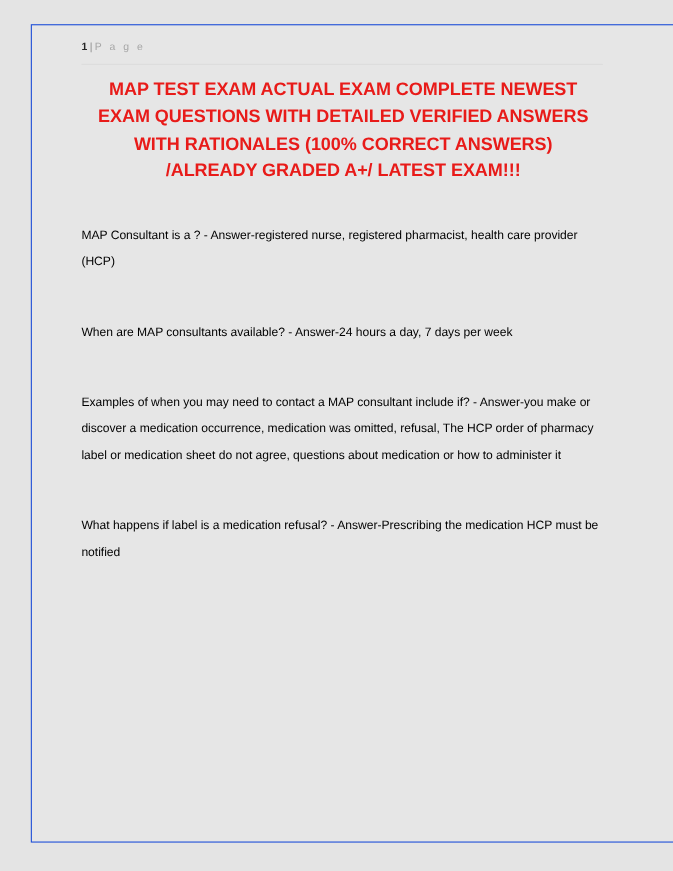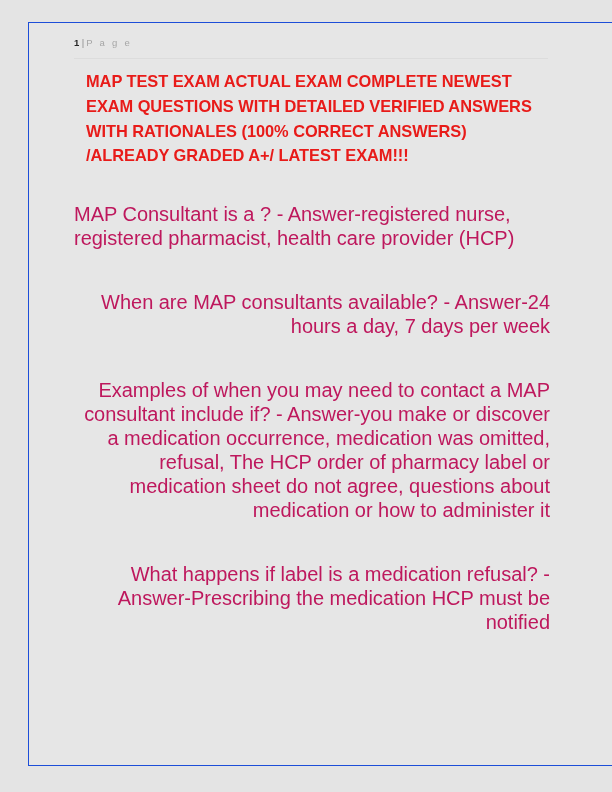--- a/index.html
+++ b/index.html
@@ -61,46 +61,47 @@
   .doc-body {
     position: absolute;
     left: 45px;
     top: 46px;
     width: 476px;
   }
 
   .doc-title {
     margin: 0;
     padding: 0;
+    text-align: center;
     color: #e81b19;
     font-size: 16.4px;
     font-weight: bold;
     line-height: 24.8px;
     letter-spacing: -0.05px;
     width: 452px;
     margin-left: 12px;
   }
 
   .qa-list {
     margin: 0;
     padding: 0;
     list-style: none;
   }
 
   .qa-block {
     margin: 0;
     padding: 0;
-    color: #be185d;
-    font-size: 20px;
+    color: #000000;
+    font-size: 11px;
     line-height: 24px;
     letter-spacing: -0.02px;
   }
 
   .qa-block.first { margin-top: 34px; }
-  .qa-block + .qa-block { margin-top: 40px; text-align: right; }
+  .qa-block + .qa-block { margin-top: 40px; }
 </style>
 </head>
 <body>
 
 <div id="page-sheet">
 
   <div class="page-header">
     <span class="pg-num">1</span><span class="pg-sep">|</span><span class="pg-word">P a g e</span>
   </div>
 

